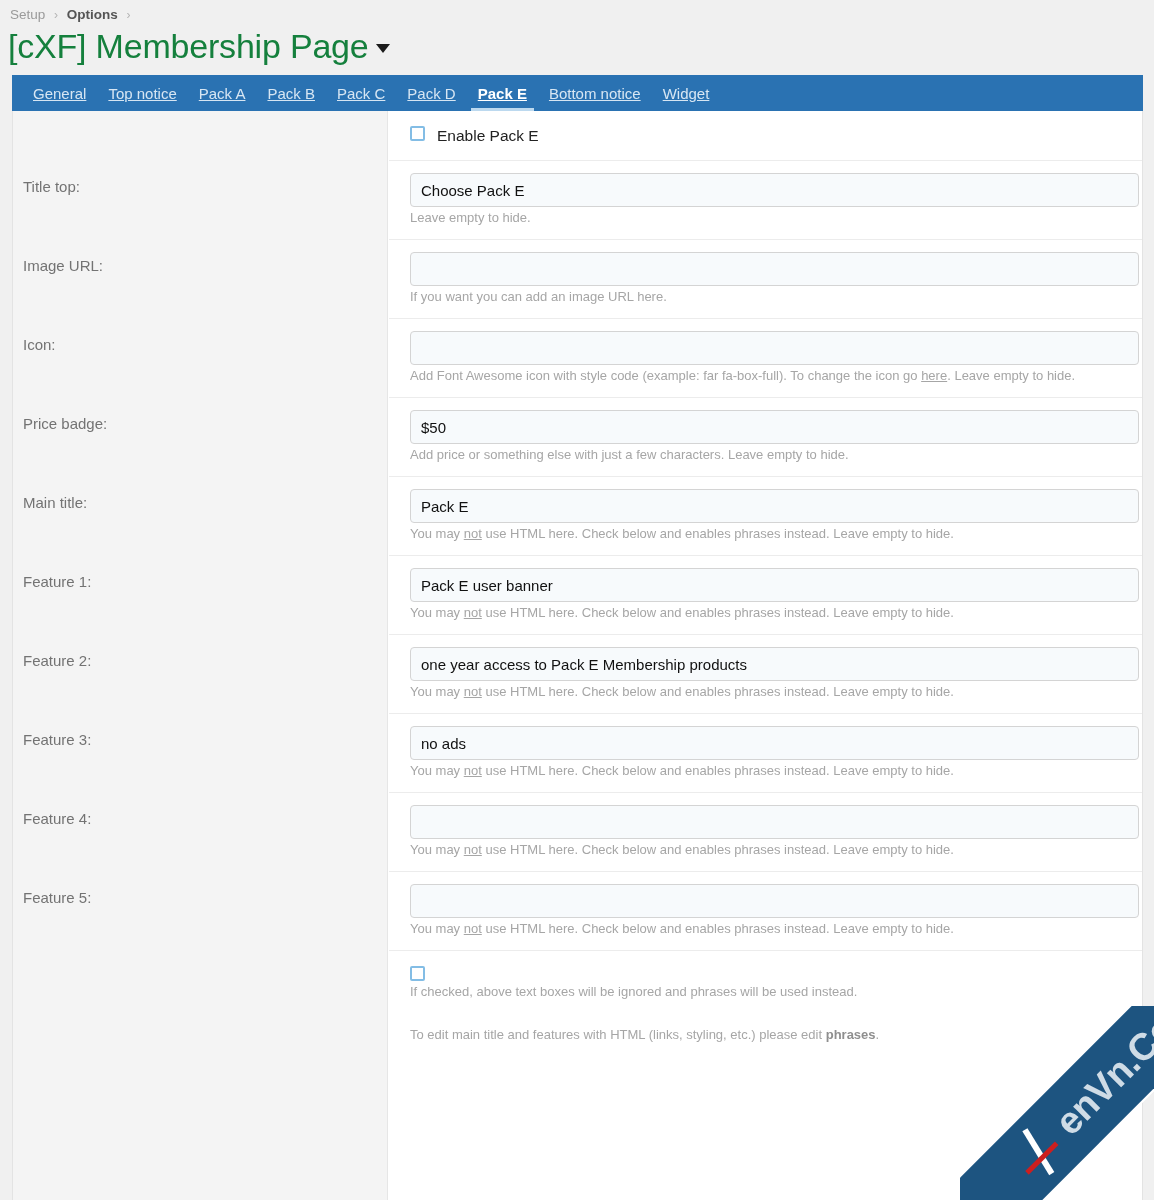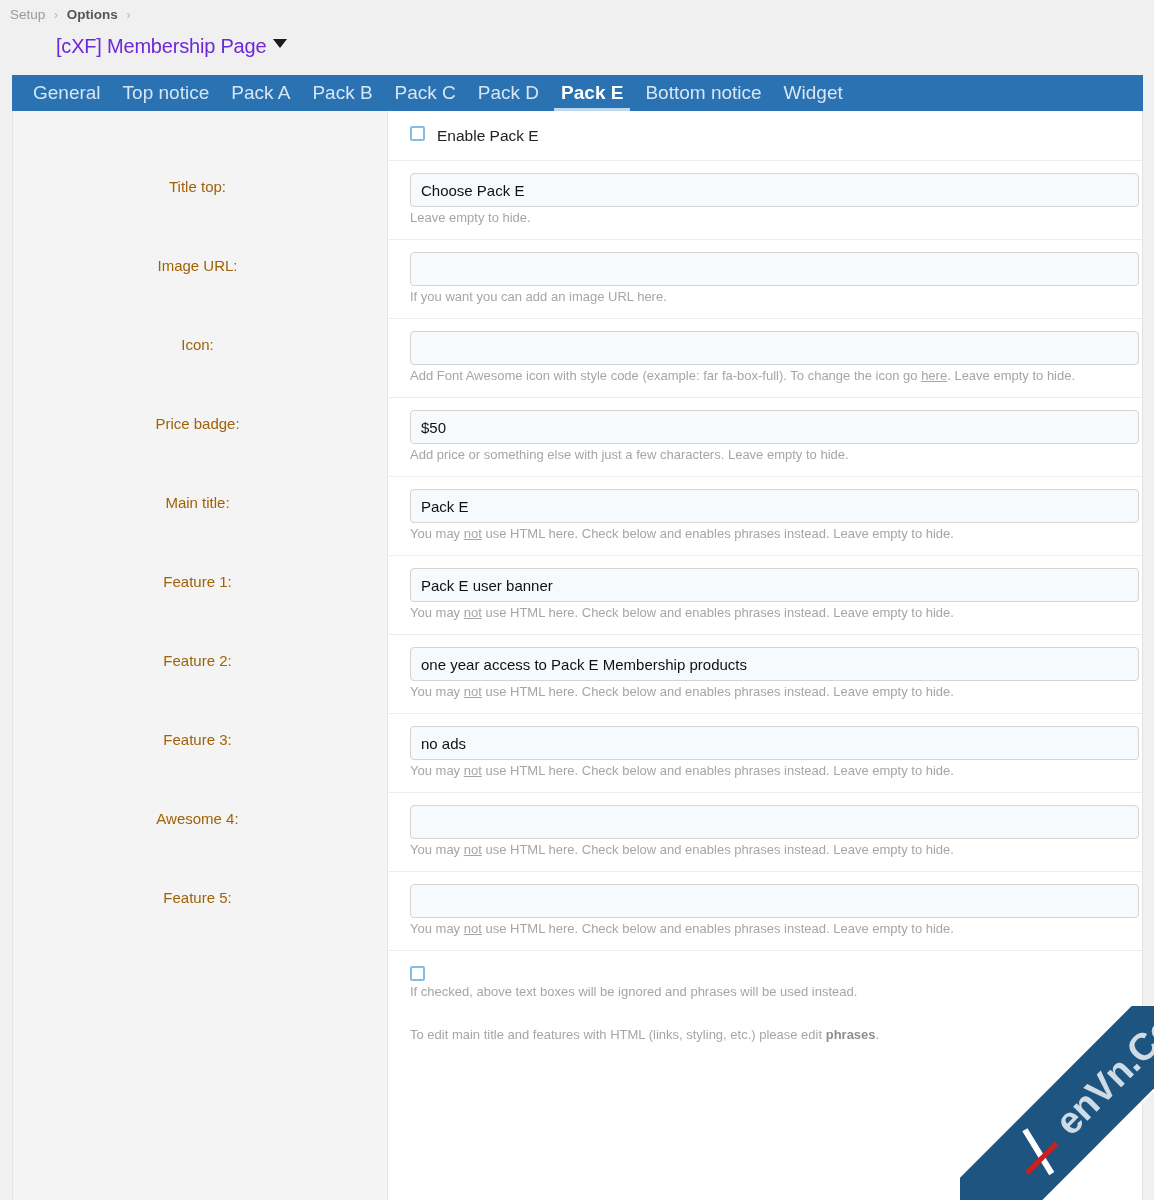--- a/index.html
+++ b/index.html
@@ -21,26 +21,25 @@
     line-height: 19px;
     white-space: nowrap;
   }
   .breadcrumb .crumb-plain { color: #9a9a9a; }
   .breadcrumb .crumb-strong { color: #555; font-weight: bold; }
   .breadcrumb .sep { color: #b5b5b5; padding: 0 5px; font-size: 12px; }
 
   
   .page-title {
     padding: 2px 0 0 8px;
-    font-size: 20px;
-    color: #6d28d9;
+    font-size: 34px;
+    color: #15803d;
     letter-spacing: -0.2px;
     line-height: 40px;
     white-space: nowrap;
-    margin-left: 48px;
   }
   .caret {
     display: inline-block;
     width: 0; height: 0;
     margin-left: 7px;
     vertical-align: 5px;
     border-left: 7px solid transparent;
     border-right: 7px solid transparent;
     border-top: 9px solid #1b1b1b;
   }
@@ -53,25 +52,26 @@
     background: #2a72b2;
     display: flex;
     align-items: stretch;
     padding-left: 10px;
     overflow: hidden;
   }
   .tab {
     display: flex;
     align-items: center;
     padding: 0 11px;
-    font-size: 19px;
+    font-size: 15px;
     color: #d7e6f3;
     position: relative;
     white-space: nowrap;
     cursor: pointer;
+    text-decoration: underline;
   }
   .tab.active { color: #ffffff; font-weight: bold; }
   .tab.active::after {
     content: "";
     position: absolute;
     left: 4px; right: 4px; bottom: 0;
     height: 3px;
     background: #bcd9ef;
   }
 
@@ -93,24 +93,24 @@
     border-right: 1px solid #e6e6e6;
   }
   .rows { position: relative; }
 
   
   .row { display: flex; position: relative; }
   .row + .row .row-right { border-top: 1px solid #ececec; }
   .row-left {
     width: 376px;
     flex: 0 0 376px;
-    text-align: center;
+    text-align: left;
     padding: 17px 17px 0 10px;
     font-size: 15px;
-    color: #a16207;
+    color: #737373;
     line-height: 20px;
   }
   .row-right {
     flex: 1 1 auto;
     padding: 12px 3px 12px 21px;
     min-width: 0;
   }
 
   
   .row-check .row-right { padding: 15px 19px 14px 21px; }
@@ -294,21 +294,21 @@
 
       <div class="row">
         <div class="row-left">Feature 3:</div>
         <div class="row-right">
           <input class="inp" type="text" value="no ads" style="">
           <div class="hint"><span>You may </span><u>not</u><span> use HTML here. Check below and enables phrases instead. Leave empty to hide.</span></div>
         </div>
       </div>
 
       <div class="row">
-        <div class="row-left">Awesome 4:</div>
+        <div class="row-left">Feature 4:</div>
         <div class="row-right">
           <input class="inp" type="text" value="" style="">
           <div class="hint"><span>You may </span><u>not</u><span> use HTML here. Check below and enables phrases instead. Leave empty to hide.</span></div>
         </div>
       </div>
 
       <div class="row">
         <div class="row-left">Feature 5:</div>
         <div class="row-right">
           <input class="inp" type="text" value="" style="">

